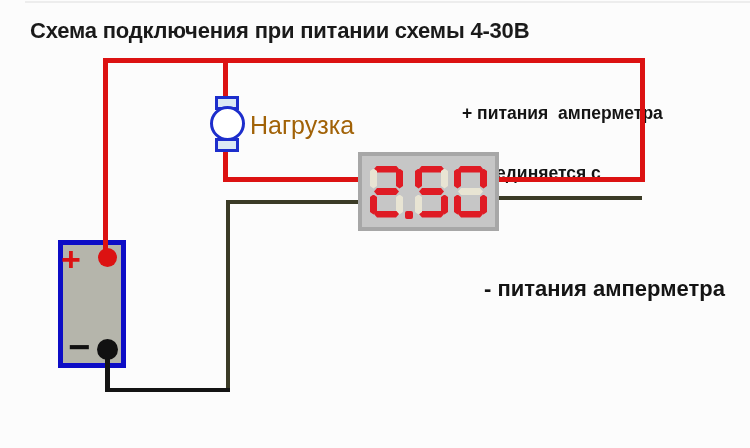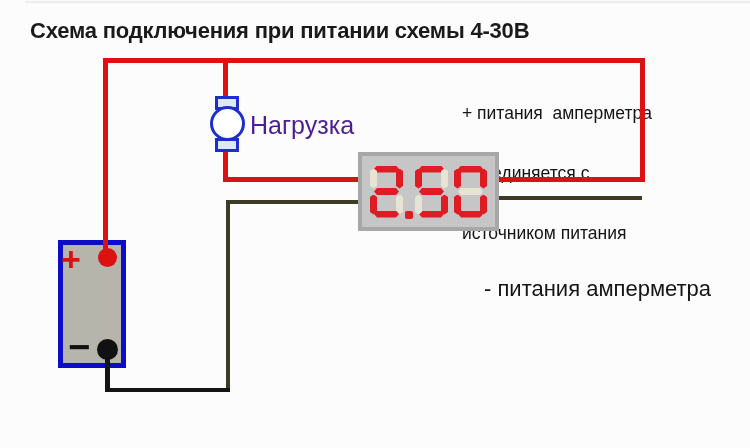--- a/index.html
+++ b/index.html
@@ -56,21 +56,21 @@
     width:24px;height:14px;left:215px;
     border:3px solid var(--load-border,#1d2ecc);
     background:var(--load-fill,#dce9f4);z-index:3;
   }
   .load-rect.top{top:96px;}
   .load-rect.bottom{top:138px;}
   .load-circle{
     left:210px;top:106px;width:35px;height:35px;border-radius:50%;
     border:3px solid var(--load-border,#1d2ecc);background:#ffffff;z-index:3;
   }
-  .load-label{left:250px;top:111px;font-size:25px;font-weight:400;color:#4c1d95;}
+  .load-label{left:250px;top:111px;font-size:25px;font-weight:400;color:#a16207;}
 
   
   .ammeter{
     left:358px;top:152px;width:141px;height:79px;
     background:var(--display-bg,#c6c6c6);
     border:4px solid var(--display-border,#a7a7a7);
     z-index:3;
   }
   .amm-screen{
     position:absolute;left:0;top:0;right:0;bottom:0;
@@ -87,21 +87,21 @@
   .seg-g{top:22.5px;}
   .seg-d{top:45px;}
   .seg-f{left:0;top:3px;}
   .seg-b{left:26px;top:3px;}
   .seg-e{left:0;top:29px;}
   .seg-c{left:26px;top:29px;}
   .seg-dp{align-self:flex-end;width:8px;height:8px;border-radius:2px;
     margin:0 -1px 8px -1px;background:var(--segment-lit,#df1b24);}
 
   
-  .note{font-weight:400;color:#141414;white-space:pre;}
+  .note{font-weight:700;color:#141414;white-space:pre;}
   .note-plus{left:462px;top:63px;font-size:17.5px;line-height:20px;}
   .note-minus{left:484px;top:234px;font-size:22px;line-height:22px;}
 </style>
 </head>
 <body>
 
 <div class="canvas">
 
   <div class="abs top-edge"></div>
 
@@ -161,19 +161,18 @@
           <div class="seg seg-e seg-v on"></div>
           <div class="seg seg-f seg-v on"></div>
           <div class="seg seg-g seg-h"></div>
         </div>
       </div>
   </div>
 
   <div class="abs note note-plus">
     <div>+ питания  амперметра</div>
     <div>объединяется с</div>
-    <div>источником питания</div>
   </div>
   <div class="abs note note-minus">
     <div>- питания амперметра</div>
   </div>
 
 </div>
 
 </body></html>

